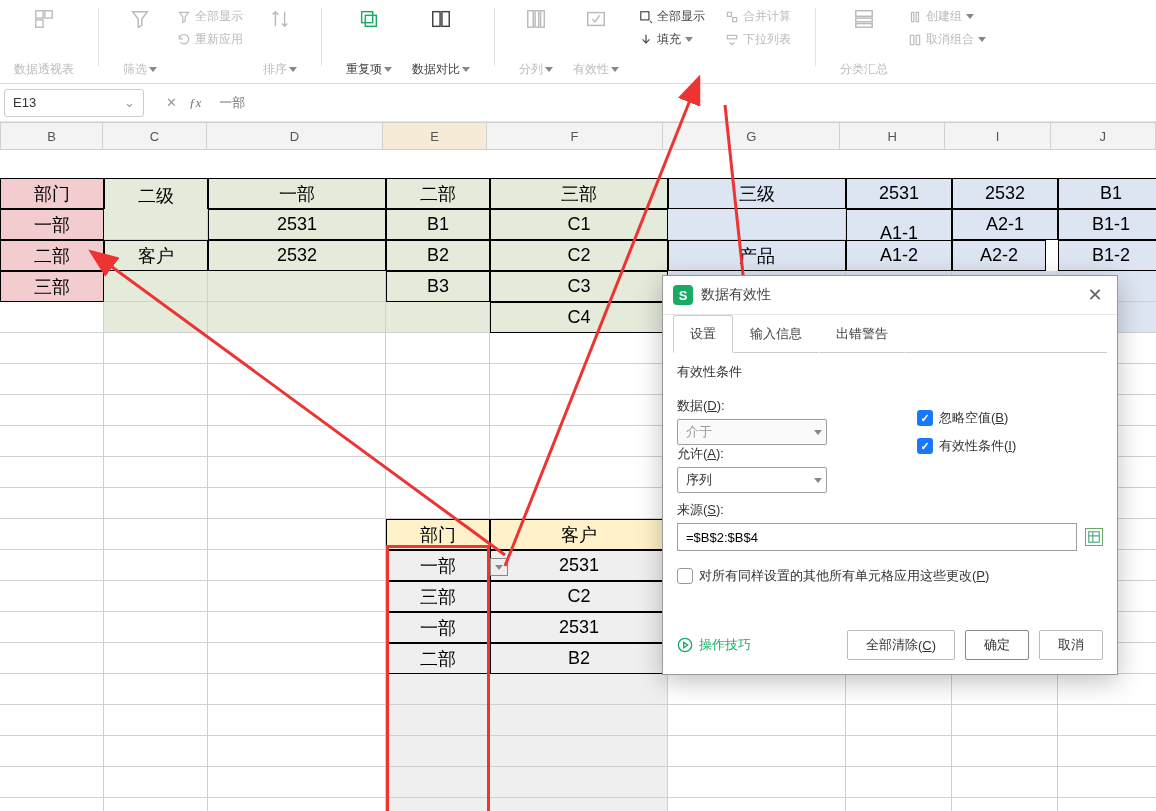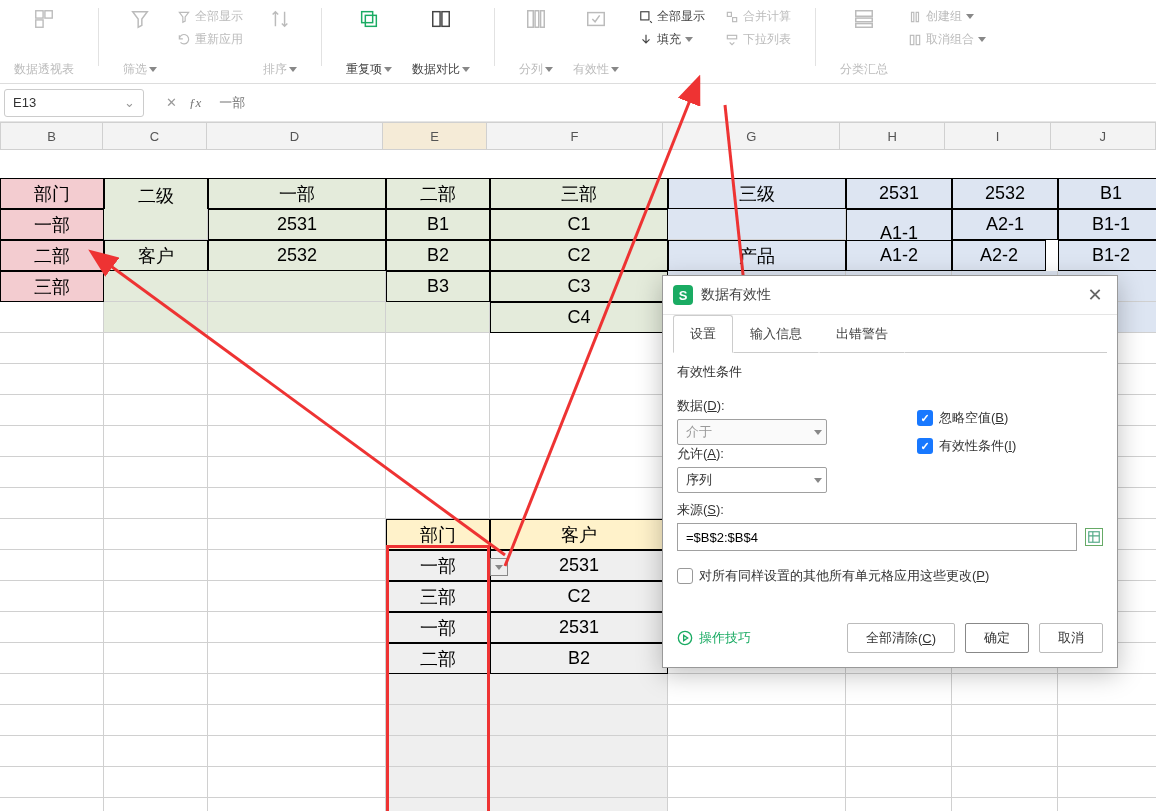--- a/index.html
+++ b/index.html
@@ -47,21 +47,21 @@
   .lbl{font-size:13px;color:#333}
   .underl{text-decoration:underline}
   .combo{width:150px;height:26px;border:1px solid #a0a0a0;border-radius:2px;display:flex;align-items:center;justify-content:space-between;padding:0 4px 0 8px;font-size:13px;background:#fff}
   .combo.dis{color:#999;background:#fafafa}
   .chk{display:flex;align-items:center;gap:6px;margin-bottom:10px;color:#333}
   .chkbox{width:16px;height:16px;border-radius:3px;background:#1878ff;display:flex;align-items:center;justify-content:center;color:#fff;font-size:11px;font-weight:bold}
   .chkbox.empty{background:#fff;border:1px solid #999}
   .src-row{display:flex;align-items:center;gap:8px}
   .src-input{flex:1;height:28px;border:1px solid #a0a0a0;padding:0 8px;font-size:13px}
   .range-ico{width:18px;height:18px;border:1px solid #6a6;display:flex;align-items:center;justify-content:center}
-  .dlg-apply{display:flex;align-items:center;gap:6px;margin:16px 0 14px}
+  .dlg-apply{display:flex;align-items:center;gap:6px;margin:16px 0 21px}
   .dlg-foot{display:flex;align-items:center;padding:10px 14px 14px}
   .tip{display:flex;align-items:center;gap:6px;color:#1aab63;font-size:13px}
   .btns{margin-left:auto;display:flex;gap:10px}
   .btn{height:30px;padding:0 18px;border:1px solid #bbb;background:#fff;border-radius:2px;font-size:13px;display:flex;align-items:center;cursor:pointer;color:#333}
   .btn.primary{border-color:#888}
   .tri{width:0;height:0;border-left:4px solid transparent;border-right:4px solid transparent;border-top:5px solid #888;display:inline-block}
 </style>
 </head>
 <body>
 

